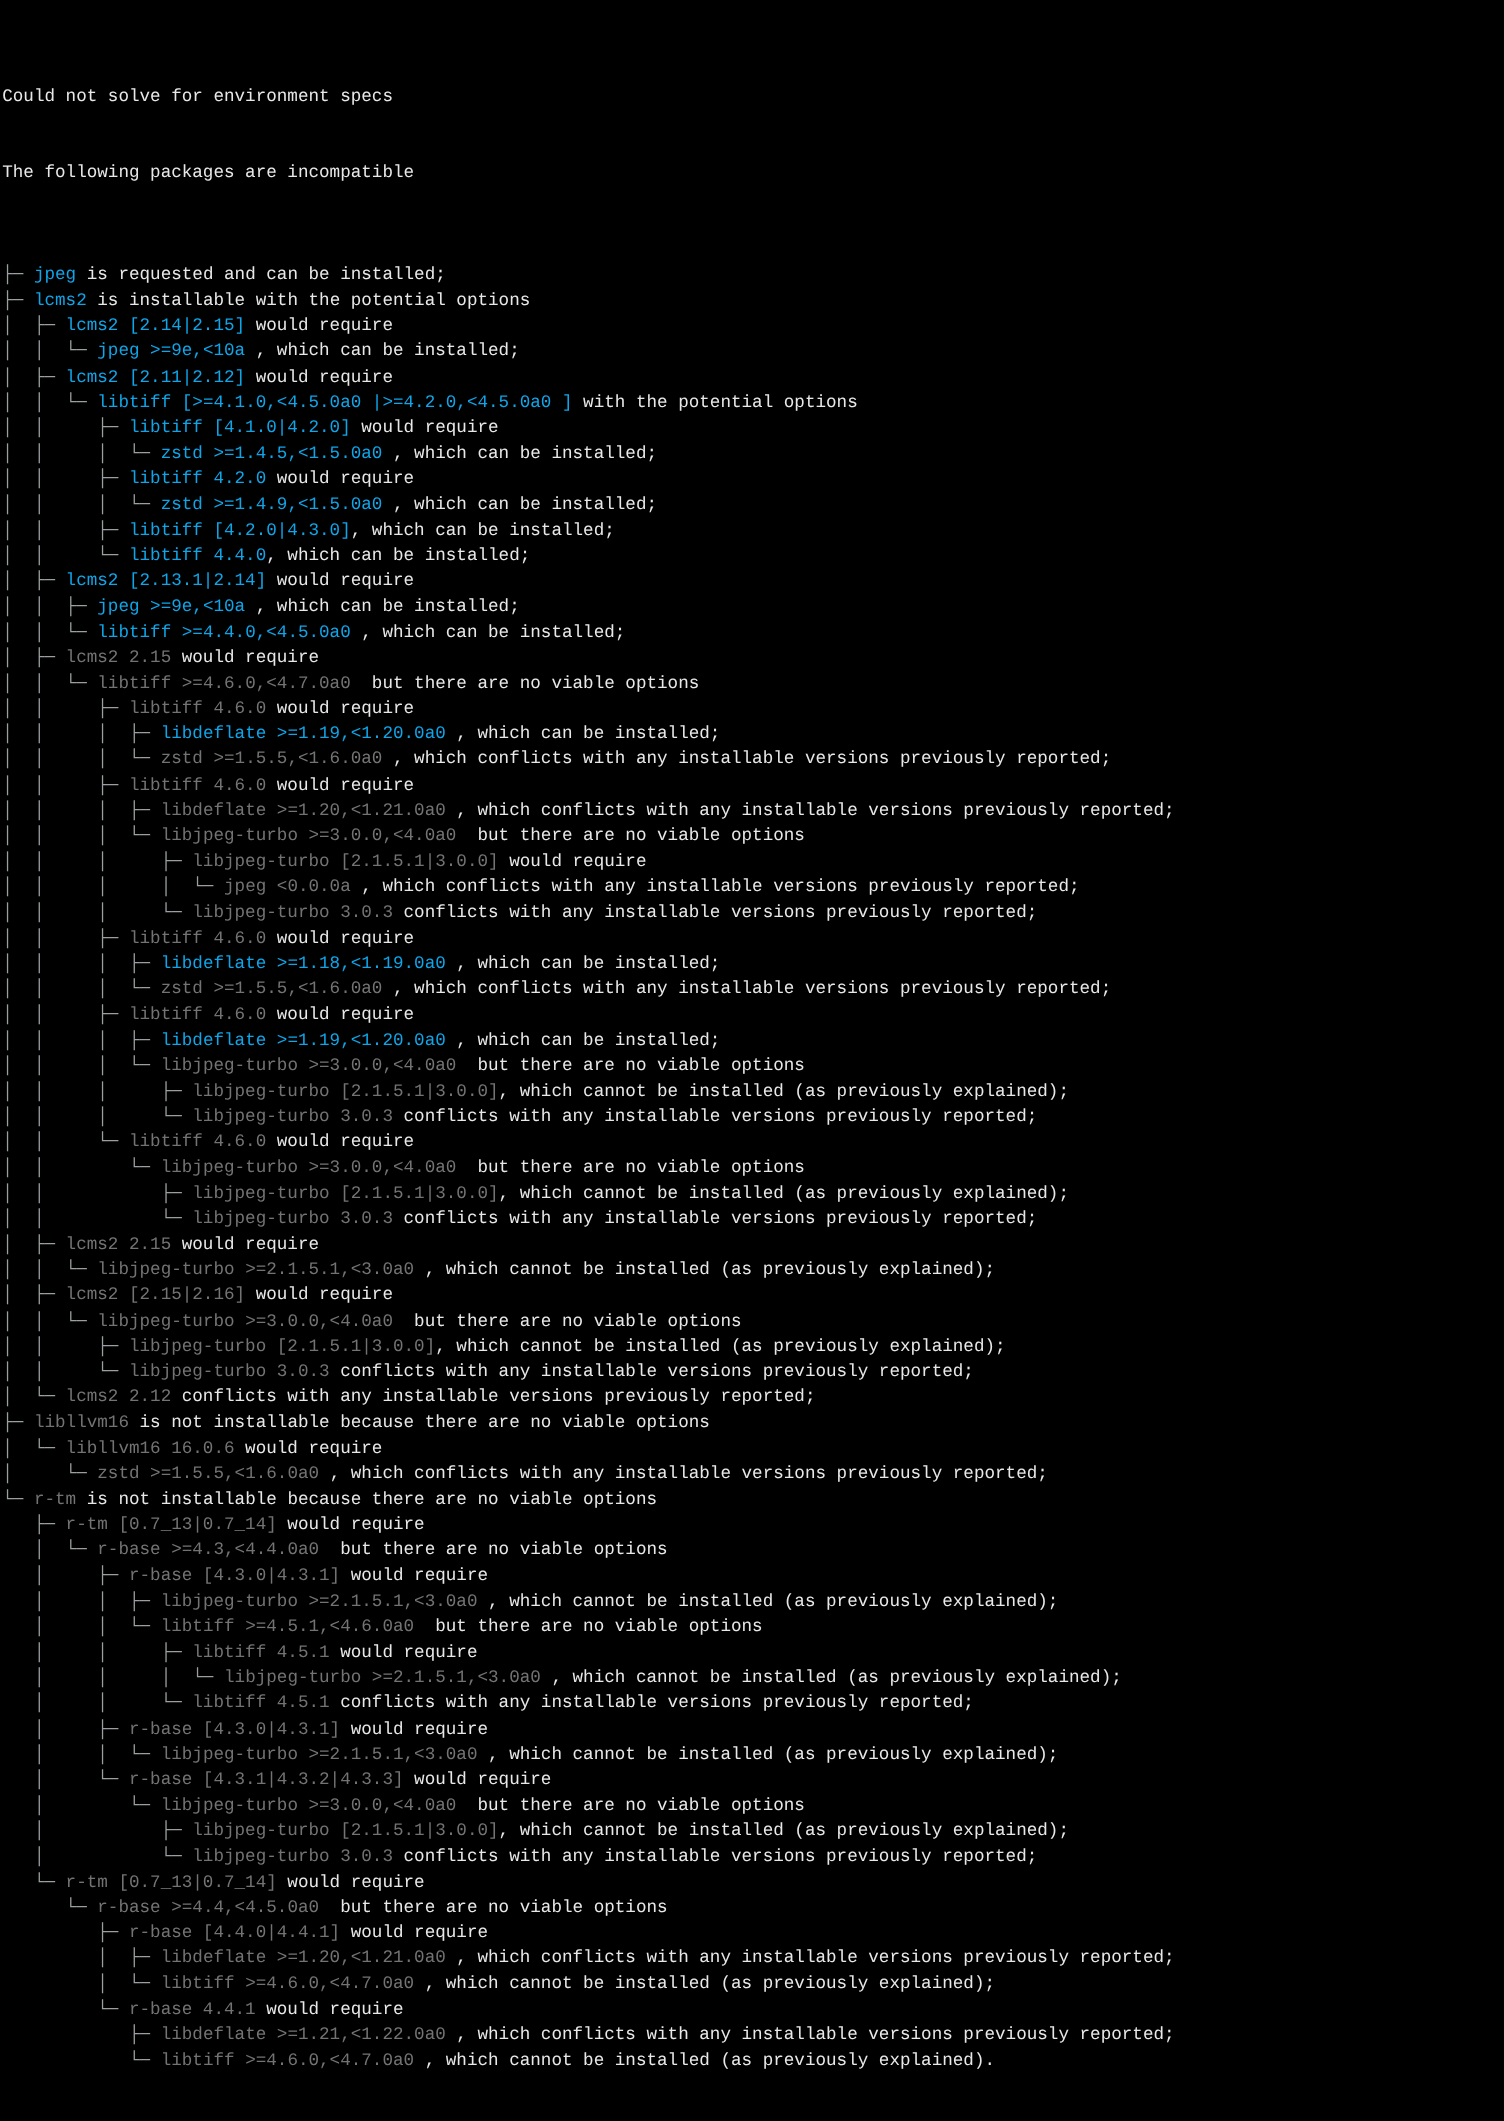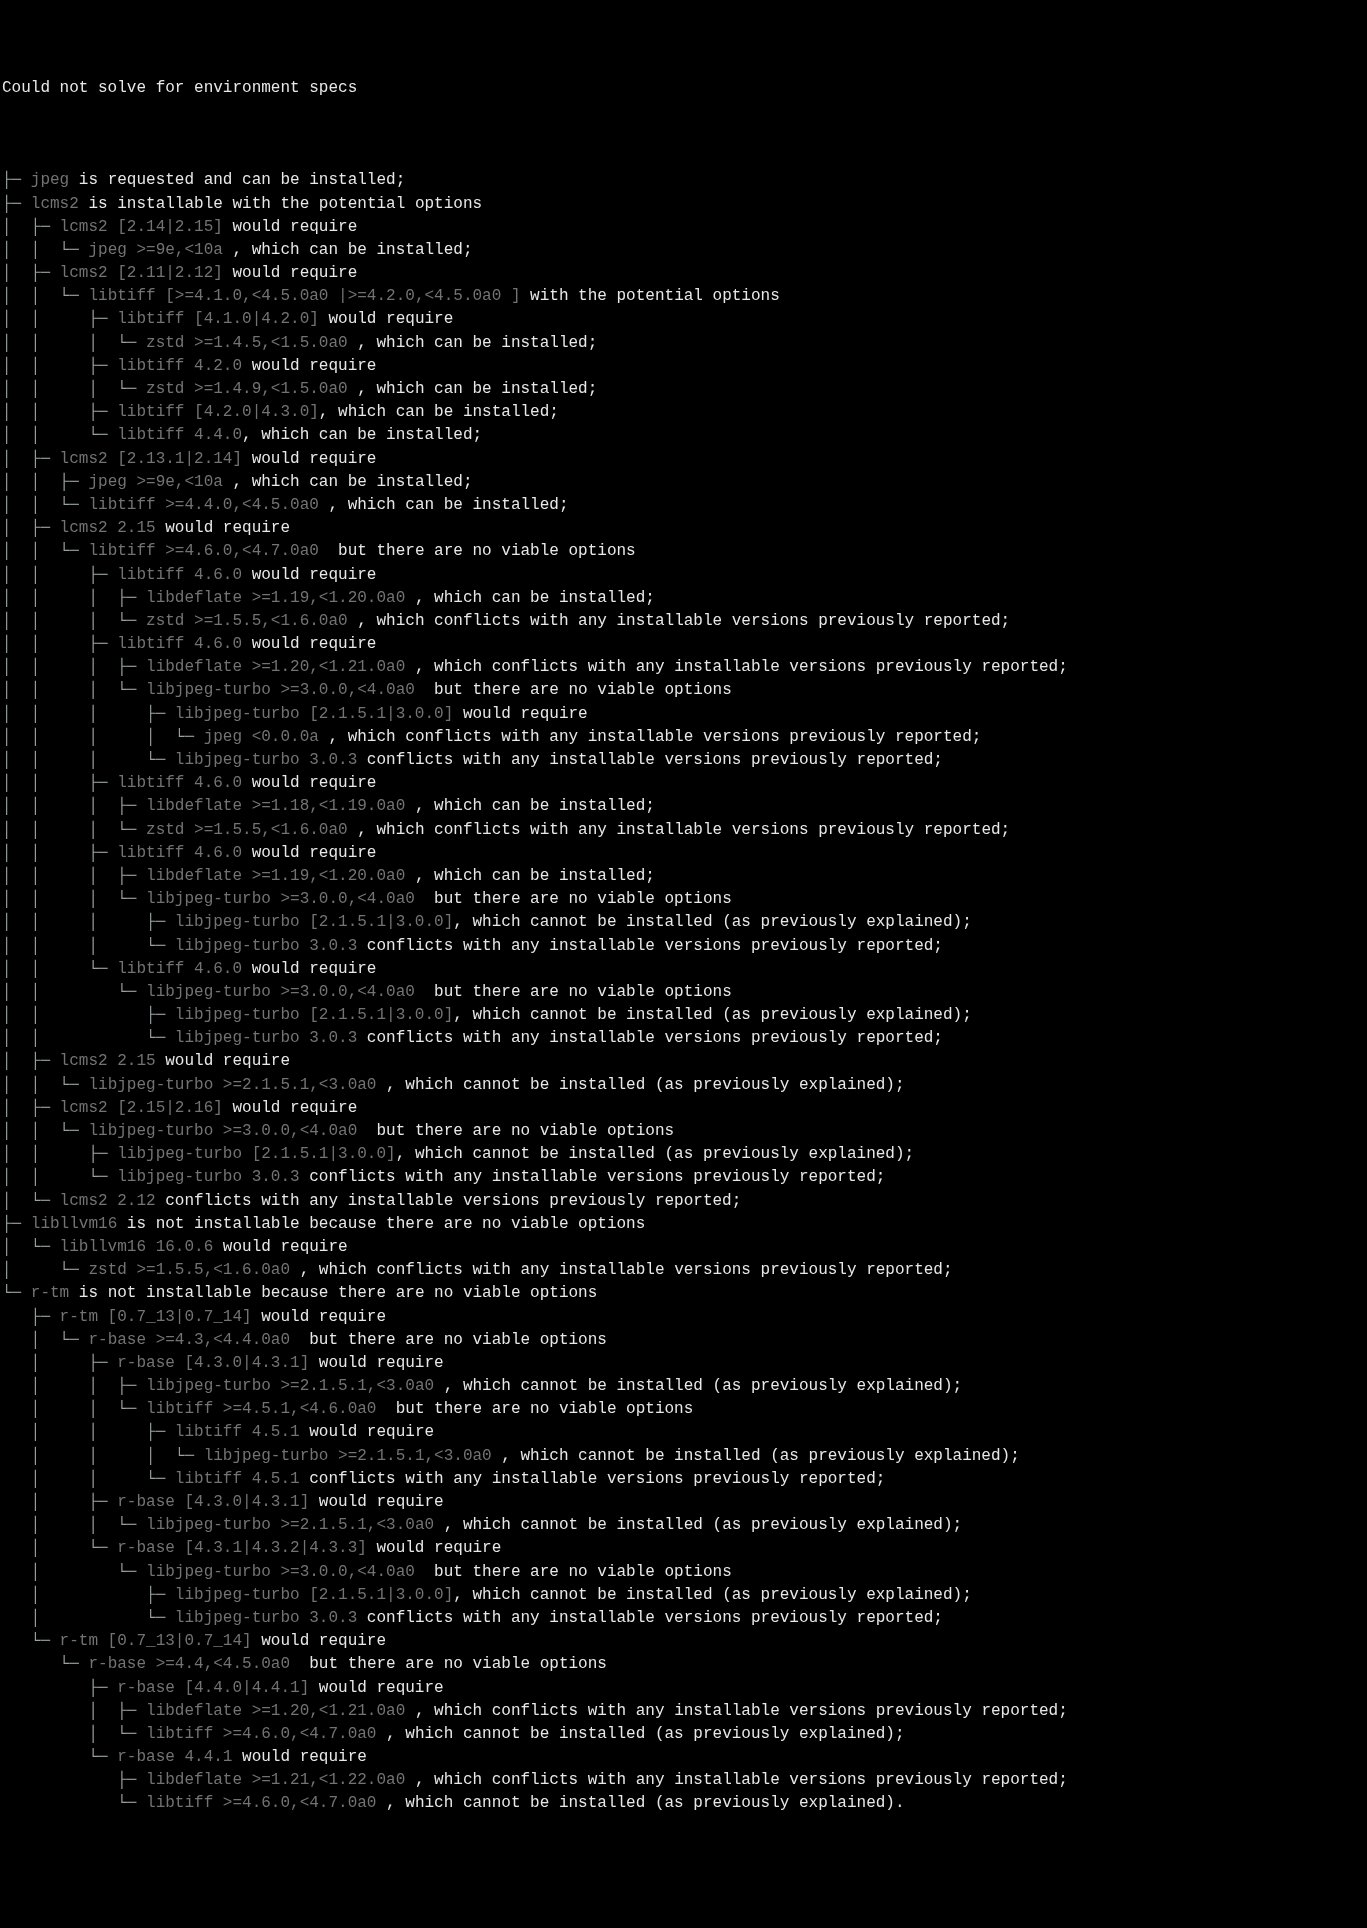--- a/index.html
+++ b/index.html
@@ -11,26 +11,27 @@
     font-size: 16px;
     line-height: 1.45;
     width: 1367px;
   }
   .terminal {
     padding: 7px 2px;
     white-space: pre;
     font-family: Liberation Mono, monospace;
   }
   .tree  { color: #9aa0a1; }           
-  .ok    { color: #737373; }           
+  .ok    { color: #0ea5e9; }           
   .bad   { color: #737373; }           
   .txt   { color: #e8e8e8; }           
   .line  { display: block; }
 </style>
 </head>
 <body>
 
 <div class="terminal">
 
   <span class="line txt">Could not solve for environment specs</span>
+  <span class="line txt">The following packages are incompatible</span>
 
   <span id="tree-root"><span class="line"><span class="tree">├─ </span><span class="ok">jpeg</span><span class="txt"> is requested and can be installed;</span></span><span class="line"><span class="tree">├─ </span><span class="ok">lcms2</span><span class="txt"> is installable with the potential options</span></span><span class="line"><span class="tree">│  ├─ </span><span class="ok">lcms2 [2.14|2.15]</span><span class="txt"> would require</span></span><span class="line"><span class="tree">│  │  └─ </span><span class="ok">jpeg &gt;=9e,&lt;10a</span><span class="txt"> , which can be installed;</span></span><span class="line"><span class="tree">│  ├─ </span><span class="ok">lcms2 [2.11|2.12]</span><span class="txt"> would require</span></span><span class="line"><span class="tree">│  │  └─ </span><span class="ok">libtiff [&gt;=4.1.0,&lt;4.5.0a0 |&gt;=4.2.0,&lt;4.5.0a0 ]</span><span class="txt"> with the potential options</span></span><span class="line"><span class="tree">│  │     ├─ </span><span class="ok">libtiff [4.1.0|4.2.0]</span><span class="txt"> would require</span></span><span class="line"><span class="tree">│  │     │  └─ </span><span class="ok">zstd &gt;=1.4.5,&lt;1.5.0a0</span><span class="txt"> , which can be installed;</span></span><span class="line"><span class="tree">│  │     ├─ </span><span class="ok">libtiff 4.2.0</span><span class="txt"> would require</span></span><span class="line"><span class="tree">│  │     │  └─ </span><span class="ok">zstd &gt;=1.4.9,&lt;1.5.0a0</span><span class="txt"> , which can be installed;</span></span><span class="line"><span class="tree">│  │     ├─ </span><span class="ok">libtiff [4.2.0|4.3.0]</span><span class="txt">, which can be installed;</span></span><span class="line"><span class="tree">│  │     └─ </span><span class="ok">libtiff 4.4.0</span><span class="txt">, which can be installed;</span></span><span class="line"><span class="tree">│  ├─ </span><span class="ok">lcms2 [2.13.1|2.14]</span><span class="txt"> would require</span></span><span class="line"><span class="tree">│  │  ├─ </span><span class="ok">jpeg &gt;=9e,&lt;10a</span><span class="txt"> , which can be installed;</span></span><span class="line"><span class="tree">│  │  └─ </span><span class="ok">libtiff &gt;=4.4.0,&lt;4.5.0a0</span><span class="txt"> , which can be installed;</span></span><span class="line"><span class="tree">│  ├─ </span><span class="bad">lcms2 2.15</span><span class="txt"> would require</span></span><span class="line"><span class="tree">│  │  └─ </span><span class="bad">libtiff &gt;=4.6.0,&lt;4.7.0a0</span><span class="txt">  but there are no viable options</span></span><span class="line"><span class="tree">│  │     ├─ </span><span class="bad">libtiff 4.6.0</span><span class="txt"> would require</span></span><span class="line"><span class="tree">│  │     │  ├─ </span><span class="ok">libdeflate &gt;=1.19,&lt;1.20.0a0</span><span class="txt"> , which can be installed;</span></span><span class="line"><span class="tree">│  │     │  └─ </span><span class="bad">zstd &gt;=1.5.5,&lt;1.6.0a0</span><span class="txt"> , which conflicts with any installable versions previously reported;</span></span><span class="line"><span class="tree">│  │     ├─ </span><span class="bad">libtiff 4.6.0</span><span class="txt"> would require</span></span><span class="line"><span class="tree">│  │     │  ├─ </span><span class="bad">libdeflate &gt;=1.20,&lt;1.21.0a0</span><span class="txt"> , which conflicts with any installable versions previously reported;</span></span><span class="line"><span class="tree">│  │     │  └─ </span><span class="bad">libjpeg-turbo &gt;=3.0.0,&lt;4.0a0</span><span class="txt">  but there are no viable options</span></span><span class="line"><span class="tree">│  │     │     ├─ </span><span class="bad">libjpeg-turbo [2.1.5.1|3.0.0]</span><span class="txt"> would require</span></span><span class="line"><span class="tree">│  │     │     │  └─ </span><span class="bad">jpeg &lt;0.0.0a</span><span class="txt"> , which conflicts with any installable versions previously reported;</span></span><span class="line"><span class="tree">│  │     │     └─ </span><span class="bad">libjpeg-turbo 3.0.3</span><span class="txt"> conflicts with any installable versions previously reported;</span></span><span class="line"><span class="tree">│  │     ├─ </span><span class="bad">libtiff 4.6.0</span><span class="txt"> would require</span></span><span class="line"><span class="tree">│  │     │  ├─ </span><span class="ok">libdeflate &gt;=1.18,&lt;1.19.0a0</span><span class="txt"> , which can be installed;</span></span><span class="line"><span class="tree">│  │     │  └─ </span><span class="bad">zstd &gt;=1.5.5,&lt;1.6.0a0</span><span class="txt"> , which conflicts with any installable versions previously reported;</span></span><span class="line"><span class="tree">│  │     ├─ </span><span class="bad">libtiff 4.6.0</span><span class="txt"> would require</span></span><span class="line"><span class="tree">│  │     │  ├─ </span><span class="ok">libdeflate &gt;=1.19,&lt;1.20.0a0</span><span class="txt"> , which can be installed;</span></span><span class="line"><span class="tree">│  │     │  └─ </span><span class="bad">libjpeg-turbo &gt;=3.0.0,&lt;4.0a0</span><span class="txt">  but there are no viable options</span></span><span class="line"><span class="tree">│  │     │     ├─ </span><span class="bad">libjpeg-turbo [2.1.5.1|3.0.0]</span><span class="txt">, which cannot be installed (as previously explained);</span></span><span class="line"><span class="tree">│  │     │     └─ </span><span class="bad">libjpeg-turbo 3.0.3</span><span class="txt"> conflicts with any installable versions previously reported;</span></span><span class="line"><span class="tree">│  │     └─ </span><span class="bad">libtiff 4.6.0</span><span class="txt"> would require</span></span><span class="line"><span class="tree">│  │        └─ </span><span class="bad">libjpeg-turbo &gt;=3.0.0,&lt;4.0a0</span><span class="txt">  but there are no viable options</span></span><span class="line"><span class="tree">│  │           ├─ </span><span class="bad">libjpeg-turbo [2.1.5.1|3.0.0]</span><span class="txt">, which cannot be installed (as previously explained);</span></span><span class="line"><span class="tree">│  │           └─ </span><span class="bad">libjpeg-turbo 3.0.3</span><span class="txt"> conflicts with any installable versions previously reported;</span></span><span class="line"><span class="tree">│  ├─ </span><span class="bad">lcms2 2.15</span><span class="txt"> would require</span></span><span class="line"><span class="tree">│  │  └─ </span><span class="bad">libjpeg-turbo &gt;=2.1.5.1,&lt;3.0a0</span><span class="txt"> , which cannot be installed (as previously explained);</span></span><span class="line"><span class="tree">│  ├─ </span><span class="bad">lcms2 [2.15|2.16]</span><span class="txt"> would require</span></span><span class="line"><span class="tree">│  │  └─ </span><span class="bad">libjpeg-turbo &gt;=3.0.0,&lt;4.0a0</span><span class="txt">  but there are no viable options</span></span><span class="line"><span class="tree">│  │     ├─ </span><span class="bad">libjpeg-turbo [2.1.5.1|3.0.0]</span><span class="txt">, which cannot be installed (as previously explained);</span></span><span class="line"><span class="tree">│  │     └─ </span><span class="bad">libjpeg-turbo 3.0.3</span><span class="txt"> conflicts with any installable versions previously reported;</span></span><span class="line"><span class="tree">│  └─ </span><span class="bad">lcms2 2.12</span><span class="txt"> conflicts with any installable versions previously reported;</span></span><span class="line"><span class="tree">├─ </span><span class="bad">libllvm16</span><span class="txt"> is not installable because there are no viable options</span></span><span class="line"><span class="tree">│  └─ </span><span class="bad">libllvm16 16.0.6</span><span class="txt"> would require</span></span><span class="line"><span class="tree">│     └─ </span><span class="bad">zstd &gt;=1.5.5,&lt;1.6.0a0</span><span class="txt"> , which conflicts with any installable versions previously reported;</span></span><span class="line"><span class="tree">└─ </span><span class="bad">r-tm</span><span class="txt"> is not installable because there are no viable options</span></span><span class="line"><span class="tree">   ├─ </span><span class="bad">r-tm [0.7_13|0.7_14]</span><span class="txt"> would require</span></span><span class="line"><span class="tree">   │  └─ </span><span class="bad">r-base &gt;=4.3,&lt;4.4.0a0</span><span class="txt">  but there are no viable options</span></span><span class="line"><span class="tree">   │     ├─ </span><span class="bad">r-base [4.3.0|4.3.1]</span><span class="txt"> would require</span></span><span class="line"><span class="tree">   │     │  ├─ </span><span class="bad">libjpeg-turbo &gt;=2.1.5.1,&lt;3.0a0</span><span class="txt"> , which cannot be installed (as previously explained);</span></span><span class="line"><span class="tree">   │     │  └─ </span><span class="bad">libtiff &gt;=4.5.1,&lt;4.6.0a0</span><span class="txt">  but there are no viable options</span></span><span class="line"><span class="tree">   │     │     ├─ </span><span class="bad">libtiff 4.5.1</span><span class="txt"> would require</span></span><span class="line"><span class="tree">   │     │     │  └─ </span><span class="bad">libjpeg-turbo &gt;=2.1.5.1,&lt;3.0a0</span><span class="txt"> , which cannot be installed (as previously explained);</span></span><span class="line"><span class="tree">   │     │     └─ </span><span class="bad">libtiff 4.5.1</span><span class="txt"> conflicts with any installable versions previously reported;</span></span><span class="line"><span class="tree">   │     ├─ </span><span class="bad">r-base [4.3.0|4.3.1]</span><span class="txt"> would require</span></span><span class="line"><span class="tree">   │     │  └─ </span><span class="bad">libjpeg-turbo &gt;=2.1.5.1,&lt;3.0a0</span><span class="txt"> , which cannot be installed (as previously explained);</span></span><span class="line"><span class="tree">   │     └─ </span><span class="bad">r-base [4.3.1|4.3.2|4.3.3]</span><span class="txt"> would require</span></span><span class="line"><span class="tree">   │        └─ </span><span class="bad">libjpeg-turbo &gt;=3.0.0,&lt;4.0a0</span><span class="txt">  but there are no viable options</span></span><span class="line"><span class="tree">   │           ├─ </span><span class="bad">libjpeg-turbo [2.1.5.1|3.0.0]</span><span class="txt">, which cannot be installed (as previously explained);</span></span><span class="line"><span class="tree">   │           └─ </span><span class="bad">libjpeg-turbo 3.0.3</span><span class="txt"> conflicts with any installable versions previously reported;</span></span><span class="line"><span class="tree">   └─ </span><span class="bad">r-tm [0.7_13|0.7_14]</span><span class="txt"> would require</span></span><span class="line"><span class="tree">      └─ </span><span class="bad">r-base &gt;=4.4,&lt;4.5.0a0</span><span class="txt">  but there are no viable options</span></span><span class="line"><span class="tree">         ├─ </span><span class="bad">r-base [4.4.0|4.4.1]</span><span class="txt"> would require</span></span><span class="line"><span class="tree">         │  ├─ </span><span class="bad">libdeflate &gt;=1.20,&lt;1.21.0a0</span><span class="txt"> , which conflicts with any installable versions previously reported;</span></span><span class="line"><span class="tree">         │  └─ </span><span class="bad">libtiff &gt;=4.6.0,&lt;4.7.0a0</span><span class="txt"> , which cannot be installed (as previously explained);</span></span><span class="line"><span class="tree">         └─ </span><span class="bad">r-base 4.4.1</span><span class="txt"> would require</span></span><span class="line"><span class="tree">            ├─ </span><span class="bad">libdeflate &gt;=1.21,&lt;1.22.0a0</span><span class="txt"> , which conflicts with any installable versions previously reported;</span></span><span class="line"><span class="tree">            └─ </span><span class="bad">libtiff &gt;=4.6.0,&lt;4.7.0a0</span><span class="txt"> , which cannot be installed (as previously explained).</span></span></span>
 </div>
 
 </body></html>

